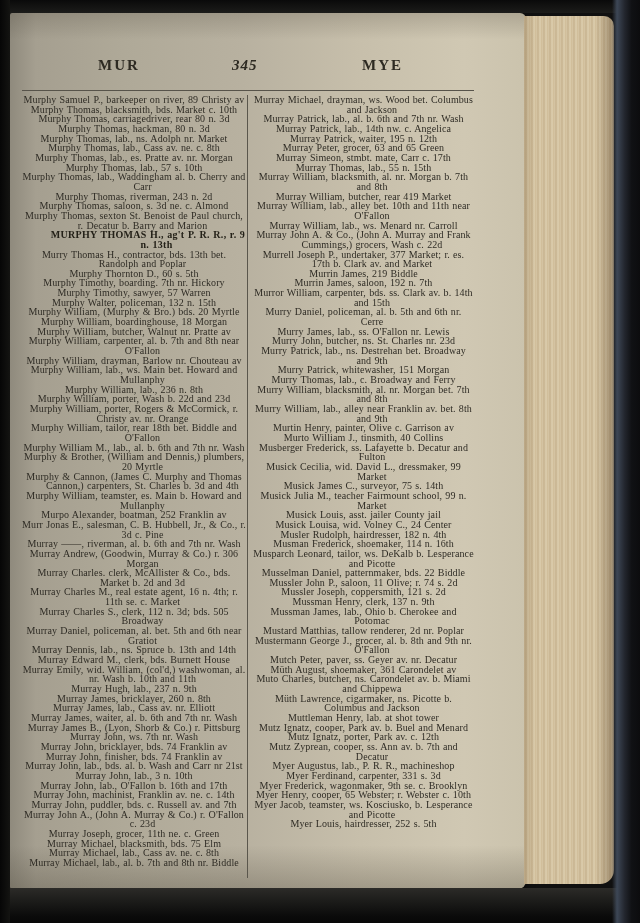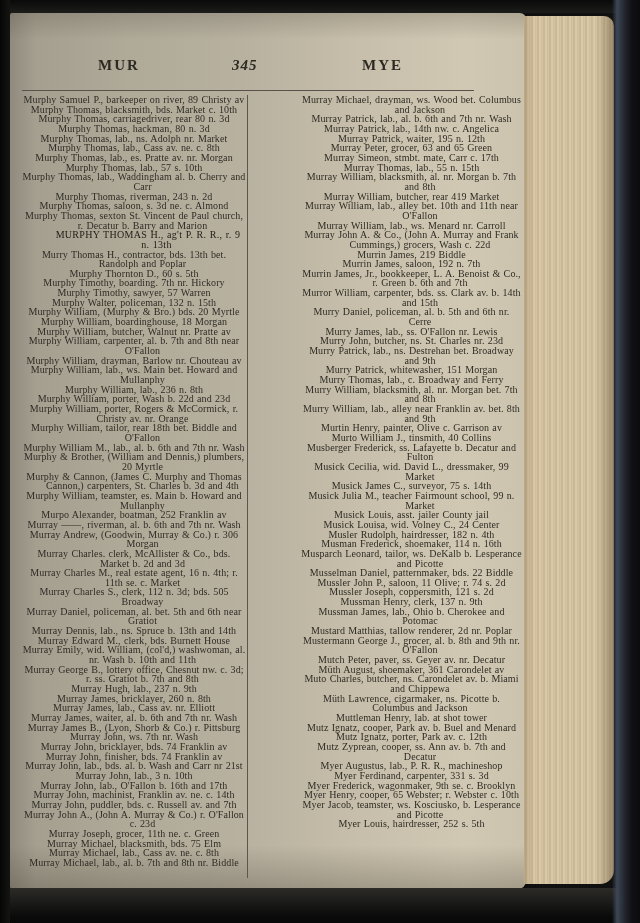--- a/index.html
+++ b/index.html
@@ -38,24 +38,24 @@
   .rh-left{position:absolute;left:88px;}
   .rh-center{position:absolute;left:222px;letter-spacing:1px;font-style:italic;}
   .rh-right{position:absolute;left:352px;}
   .head-rule{position:absolute;left:12px;top:77px;width:452px;height:1px;
     background:#57534a;}
   .col-divider{position:absolute;left:237px;top:82px;width:1px;height:783px;
     background:#5a564c;}
   .col{position:absolute;top:82px;height:784px;overflow:hidden;
     font-size:10px;line-height:9.65px;color:#2f2c25;text-align:center;}
   .col-left{left:12px;width:224px;}
-  .col-right{left:243px;width:221px;margin-left:48px;}
+  .col-right{left:243px;width:221px;}
   .entry{padding-left:17px;text-indent:-17px;
     letter-spacing:.1px;word-spacing:.6px;}
-  .entry.bold{font-weight:normal;color:#242118;letter-spacing:.3px;margin-left:28px;}
+  .entry.bold{font-weight:bold;color:#242118;letter-spacing:.3px;margin-left:28px;}
 </style>
 </head>
 <body>
 
 <div class="scene">
   <div class="page">
     <div class="running-head">
       <span class="rh-left">MUR</span>
       <span class="rh-center">345</span>
       <span class="rh-right">MYE</span>
@@ -67,21 +67,21 @@
         <div class="entry">Murphy Thomas, blacksmith, bds. Market c. 10th</div>
         <div class="entry">Murphy Thomas, carriagedriver, rear 80 n. 3d</div>
         <div class="entry">Murphy Thomas, hackman, 80 n. 3d</div>
         <div class="entry">Murphy Thomas, lab., ns. Adolph nr. Market</div>
         <div class="entry">Murphy Thomas, lab., Cass av. ne. c. 8th</div>
         <div class="entry">Murphy Thomas, lab., es. Pratte av. nr. Morgan</div>
         <div class="entry">Murphy Thomas, lab., 57 s. 10th</div>
         <div class="entry">Murphy Thomas, lab., Waddingham al. b. Cherry and Carr</div>
         <div class="entry">Murphy Thomas, riverman, 243 n. 2d</div>
         <div class="entry">Murphy Thomas, saloon, s. 3d ne. c. Almond</div>
-        <div class="entry">Murphy Thomas, sexton St. Vincent de Paul church, r. Decatur b. Barry and Marion</div>
+        <div class="entry">Murphy Thomas, sexton St. Benoist de Paul church, r. Decatur b. Barry and Marion</div>
         <div class="entry bold">MURPHY THOMAS H., ag't P. R. R., r. 9 n. 13th</div>
         <div class="entry">Murry Thomas H., contractor, bds. 13th bet. Randolph and Poplar</div>
         <div class="entry">Murphy Thornton D., 60 s. 5th</div>
         <div class="entry">Murphy Timothy, boarding. 7th nr. Hickory</div>
         <div class="entry">Murphy Timothy, sawyer, 57 Warren</div>
         <div class="entry">Murphy Walter, policeman, 132 n. 15th</div>
         <div class="entry">Murphy William, (Murphy &amp; Bro.) bds. 20 Myrtle</div>
         <div class="entry">Murphy William, boardinghouse, 18 Morgan</div>
         <div class="entry">Murphy William, butcher, Walnut nr. Pratte av</div>
         <div class="entry">Murphy William, carpenter, al. b. 7th and 8th near O'Fallon</div>
@@ -89,30 +89,30 @@
         <div class="entry">Murphy William, lab., ws. Main bet. Howard and Mullanphy</div>
         <div class="entry">Murphy William, lab., 236 n. 8th</div>
         <div class="entry">Murphy William, porter, Wash b. 22d and 23d</div>
         <div class="entry">Murphy William, porter, Rogers &amp; McCormick, r. Christy av. nr. Orange</div>
         <div class="entry">Murphy William, tailor, rear 18th bet. Biddle and O'Fallon</div>
         <div class="entry">Murphy William M., lab., al. b. 6th and 7th nr. Wash</div>
         <div class="entry">Murphy &amp; Brother, (William and Dennis,) plumbers, 20 Myrtle</div>
         <div class="entry">Murphy &amp; Cannon, (James C. Murphy and Thomas Cannon,) carpenters, St. Charles b. 3d and 4th</div>
         <div class="entry">Murphy William, teamster, es. Main b. Howard and Mullanphy</div>
         <div class="entry">Murpo Alexander, boatman, 252 Franklin av</div>
+        <div class="entry">Murr Jonas E., salesman, C. B. Hubbell, Jr., &amp; Co., r. 3d c. Pine</div>
         <div class="entry">Murray ——, riverman, al. b. 6th and 7th nr. Wash</div>
         <div class="entry">Murray Andrew, (Goodwin, Murray &amp; Co.) r. 306 Morgan</div>
         <div class="entry">Murray Charles. clerk, McAllister &amp; Co., bds. Market b. 2d and 3d</div>
         <div class="entry">Murray Charles M., real estate agent, 16 n. 4th; r. 11th se. c. Market</div>
         <div class="entry">Murray Charles S., clerk, 112 n. 3d; bds. 505 Broadway</div>
         <div class="entry">Murray Daniel, policeman, al. bet. 5th and 6th near Gratiot</div>
         <div class="entry">Murray Dennis, lab., ns. Spruce b. 13th and 14th</div>
         <div class="entry">Murray Edward M., clerk, bds. Burnett House</div>
         <div class="entry">Murray Emily, wid. William, (col'd,) washwoman, al. nr. Wash b. 10th and 11th</div>
-        <div class="entry">Murray George B., lottery office, Chesnut nw. c. 3d; r. ss. Gratiot b. 7th and 8th</div>
         <div class="entry">Murray Hugh, lab., 237 n. 9th</div>
         <div class="entry">Murray James, bricklayer, 260 n. 8th</div>
         <div class="entry">Murray James, lab., Cass av. nr. Elliott</div>
         <div class="entry">Murray James, waiter, al. b. 6th and 7th nr. Wash</div>
         <div class="entry">Murray James B., (Lyon, Shorb &amp; Co.) r. Pittsburg</div>
         <div class="entry">Murray John, ws. 7th nr. Wash</div>
         <div class="entry">Murray John, bricklayer, bds. 74 Franklin av</div>
         <div class="entry">Murray John, finisher, bds. 74 Franklin av</div>
         <div class="entry">Murray John, lab., bds. al. b. Wash and Carr nr 21st</div>
         <div class="entry">Murray John, lab., 3 n. 10th</div>
@@ -131,23 +131,23 @@
         <div class="entry">Murray Patrick, lab., 14th nw. c. Angelica</div>
         <div class="entry">Murray Patrick, waiter, 195 n. 12th</div>
         <div class="entry">Murray Peter, grocer, 63 and 65 Green</div>
         <div class="entry">Murray Simeon, stmbt. mate, Carr c. 17th</div>
         <div class="entry">Murray Thomas, lab., 55 n. 15th</div>
         <div class="entry">Murray William, blacksmith, al. nr. Morgan b. 7th and 8th</div>
         <div class="entry">Murray William, butcher, rear 419 Market</div>
         <div class="entry">Murray William, lab., alley bet. 10th and 11th near O'Fallon</div>
         <div class="entry">Murray William, lab., ws. Menard nr. Carroll</div>
         <div class="entry">Murray John A. &amp; Co., (John A. Murray and Frank Cummings,) grocers, Wash c. 22d</div>
+        <div class="entry">Murrell Joseph P., undertaker, 377 Market; r. es. 17th b. Clark av. and Market</div>
         <div class="entry">Murrin James, 219 Biddle</div>
         <div class="entry">Murrin James, saloon, 192 n. 7th</div>
-        <div class="entry">Murrin James, Jr., bookkeeper, L. A. Benoist &amp; Co., r. Green b. 6th and 7th</div>
         <div class="entry">Murror William, carpenter, bds. ss. Clark av. b. 14th and 15th</div>
         <div class="entry">Murry Daniel, policeman, al. b. 5th and 6th nr. Cerre</div>
         <div class="entry">Murry James, lab., ss. O'Fallon nr. Lewis</div>
         <div class="entry">Murry John, butcher, ns. St. Charles nr. 23d</div>
         <div class="entry">Murry Patrick, lab., ns. Destrehan bet. Broadway and 9th</div>
         <div class="entry">Murry Patrick, whitewasher, 151 Morgan</div>
         <div class="entry">Murry Thomas, lab., c. Broadway and Ferry</div>
         <div class="entry">Murry William, blacksmith, al. nr. Morgan bet. 7th and 8th</div>
         <div class="entry">Murry William, lab., alley near Franklin av. bet. 8th and 9th</div>
         <div class="entry">Murtin Henry, painter, Olive c. Garrison av</div>

